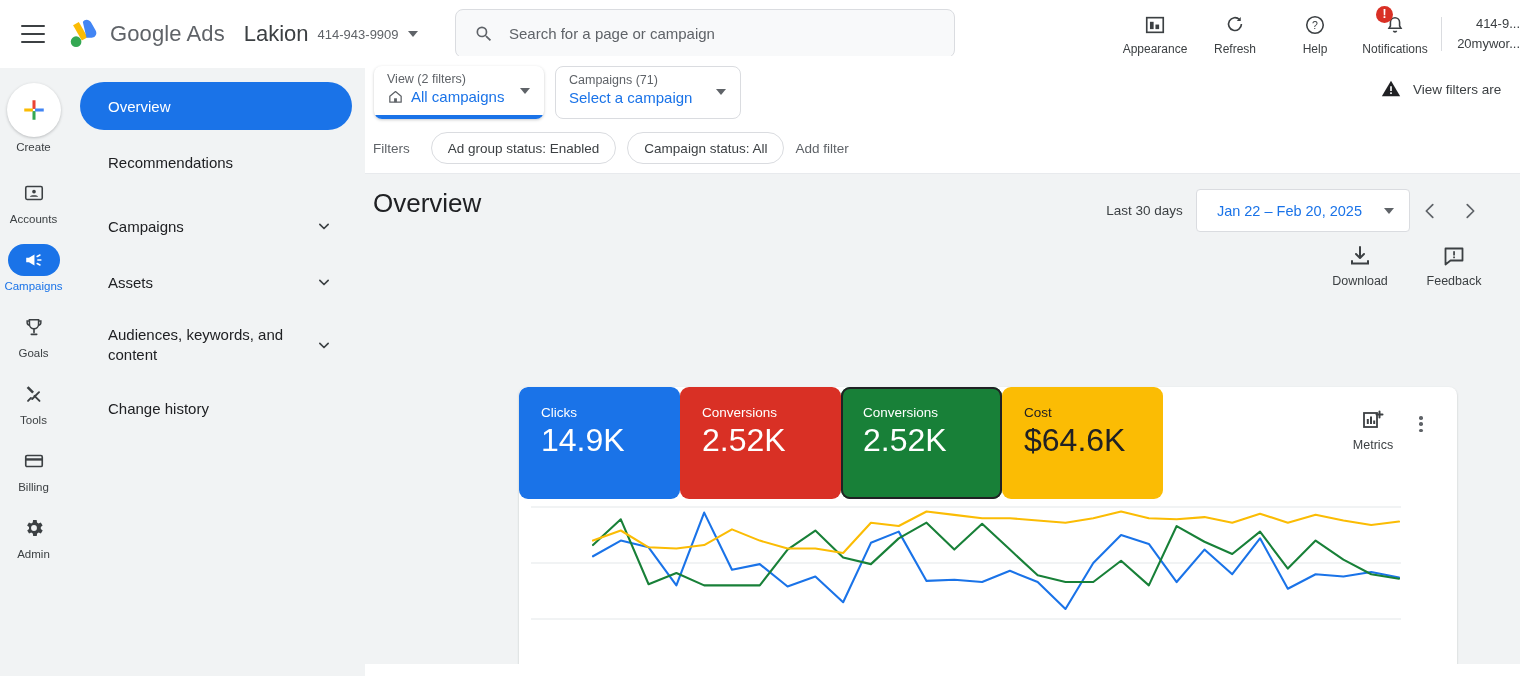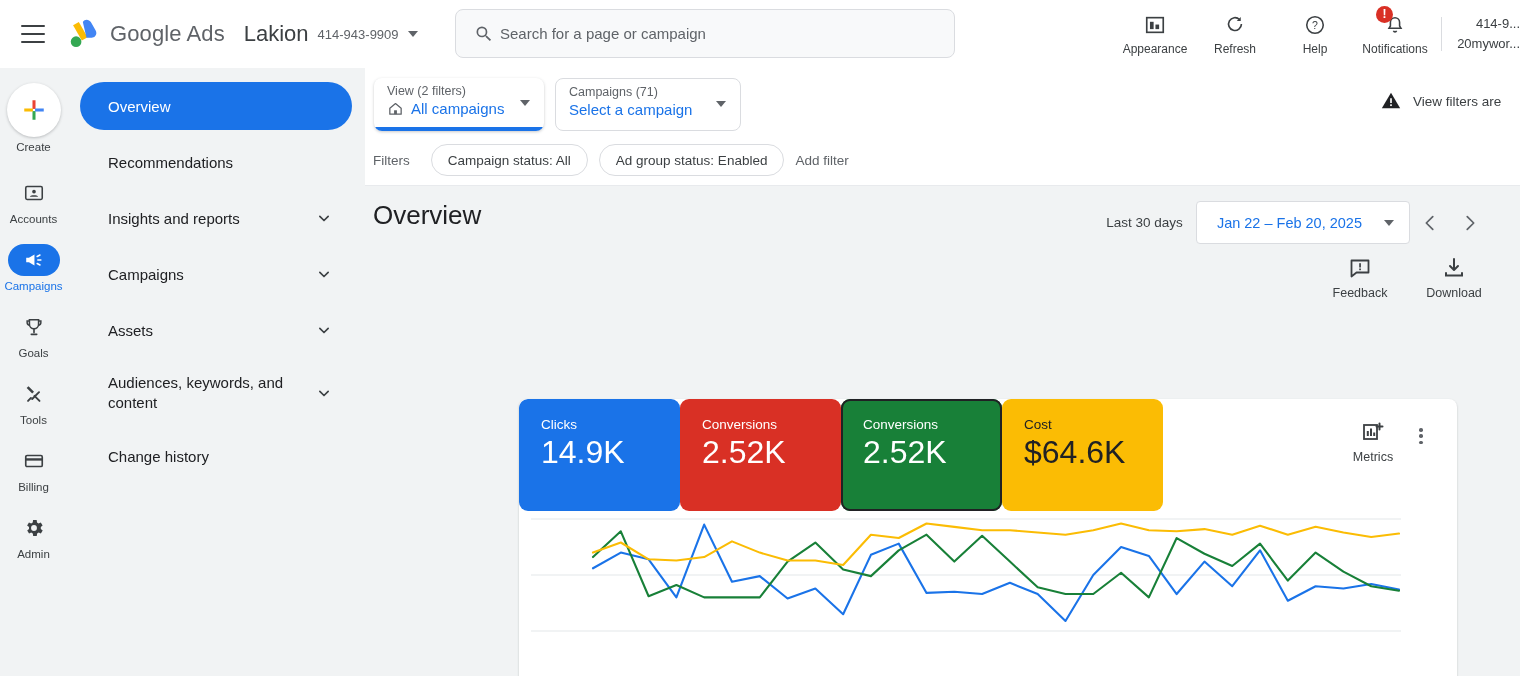--- a/index.html
+++ b/index.html
@@ -36,21 +36,21 @@
     width: 0; height: 0; margin-left: 9px;
     border-left: 5px solid transparent; border-right: 5px solid transparent;
     border-top: 6px solid #5f6368; cursor: pointer;
   }
 
   .searchbox {
     position: absolute; left: 455px; top: 9px; width: 500px; height: 49px;
     border: 1px solid #dadce0; border-radius: 8px; background: #f8f9fa;
     display: flex; align-items: center; padding-left: 18px; cursor: text;
   }
-  .searchbox .placeholder { font-size: 15px; color: #5f6368; margin-left: 6px; }
+  .searchbox .placeholder { font-size: 15px; color: #5f6368; margin-left: 15px; }
 
   .toolbtns { position: absolute; right: 0; top: 0; height: 68px; display: flex; align-items: center; }
   .toolbtn {
     width: 80px; display: flex; flex-direction: column; align-items: center;
     justify-content: center; cursor: pointer; position: relative; gap: 5px;
   }
   .toolbtn .lbl { font-size: 12px; color: #3c4043; white-space: nowrap; }
   .toolbtn .ico { height: 24px; display: flex; align-items: center; justify-content: center; position: relative; }
   .notif-badge {
     position: absolute; top: -7px; right: 13px;
@@ -97,21 +97,21 @@
     padding: 0 18px 0 28px; border-radius: 24px; cursor: pointer;
     font-size: 15px; color: #202124; justify-content: space-between;
   }
   .nav-item.selected { background: #1a73e8; color: #fff; font-weight: normal; }
   .nav-item.tall { height: 62px; }
   .nav-gap { height: 8px; }
   .chev { flex: 0 0 auto; margin-left: 10px; }
 
   
   .main {
-    position: absolute; left: 365px; top: 68px; width: 1155px; height: 608px;
+    position: absolute; left: 365px; top: 56px; width: 1155px; height: 608px;
     background: #5eead4; overflow: hidden;
   }
   .filterzone { position: relative; height: 117px; background: #fff; }
 
   .view-chip {
     position: absolute; left: 9px; top: 10px; width: 170px; height: 53px;
     background: #fff; border-radius: 8px; box-shadow: 0 1px 3px rgba(60,64,67,.28);
     padding: 6px 0 0 13px; cursor: pointer; overflow: hidden;
   }
   .view-chip .top { font-size: 12.5px; color: #5f6368; }
@@ -377,26 +377,20 @@
 
   <div class="nav">
     <div class="nav-item selected">
       <span>Overview</span>
     </div>
     <div class="nav-gap"></div>
     <div class="nav-item">
       <span>Recommendations</span>
     </div>
     <div class="nav-gap"></div>
-    <div class="nav-item">
-      <span>Insights and reports</span>
-      <svg class="chev" width="20" height="20" viewBox="0 0 24 24">
-          <path d="M7 10l5 5 5-5" fill="none" stroke="#3c4043" stroke-width="2" stroke-linecap="round" stroke-linejoin="round"></path>
-        </svg>
-    </div>
     <div class="nav-gap"></div>
     <div class="nav-item">
       <span>Campaigns</span>
       <svg class="chev" width="20" height="20" viewBox="0 0 24 24">
           <path d="M7 10l5 5 5-5" fill="none" stroke="#3c4043" stroke-width="2" stroke-linecap="round" stroke-linejoin="round"></path>
         </svg>
     </div>
     <div class="nav-gap"></div>
     <div class="nav-item">
       <span>Assets</span>
@@ -435,24 +429,24 @@
 
       <div class="camp-chip">
         <div class="top">Campaigns (71)</div>
         <div class="val">Select a campaign</div>
         <span class="chip-caret"></span>
       </div>
 
       <div class="filters-row">
         <span class="filters-label">Filters</span>
         <div class="fchip">
+          <span>Ad group status: Enabled</span>
+        </div>
+        <div class="fchip">
           <span>Campaign status: All</span>
-        </div>
-        <div class="fchip">
-          <span>Ad group status: Enabled</span>
         </div>
         <span class="addfilter">Add filter</span>
       </div>
 
       <div class="warn">
         <svg width="22" height="22" viewBox="0 0 24 24">
           <path d="M12 3 L22 20 H2 Z" fill="#202124"></path>
           <rect x="11.1" y="9" width="1.8" height="5.2" fill="#fff"></rect>
           <rect x="11.1" y="15.6" width="1.8" height="1.9" fill="#fff"></rect>
         </svg>
@@ -482,32 +476,32 @@
                 <path d="M9 5l7 7-7 7" fill="none" stroke="#5f6368" stroke-width="1.9" stroke-linecap="round" stroke-linejoin="round"></path>
               </svg>
           </div>
         </div>
       </div>
 
       <div class="actionbar">
         <div class="actionbtns">
           <div class="abtn">
             <svg width="24" height="24" viewBox="0 0 24 24">
+              <path d="M12 3v10M8 10l4 4 4-4" fill="none" stroke="#3c4043" stroke-width="2" stroke-linecap="round" stroke-linejoin="round"></path>
+              <path d="M4 17v2.5h16V17" fill="none" stroke="#3c4043" stroke-width="2" stroke-linecap="round"></path>
+            </svg>
+            <span class="lbl">Download</span>
+          </div>
+          <div class="abtn">
+            <svg width="24" height="24" viewBox="0 0 24 24">
               <path d="M3.5 4.5h17v12h-12l-5 4z" fill="none" stroke="#3c4043" stroke-width="1.8" stroke-linejoin="round"></path>
               <rect x="11.2" y="7.2" width="1.7" height="4.3" fill="#3c4043"></rect>
               <rect x="11.2" y="12.5" width="1.7" height="1.7" fill="#3c4043"></rect>
             </svg>
             <span class="lbl">Feedback</span>
-          </div>
-          <div class="abtn">
-            <svg width="24" height="24" viewBox="0 0 24 24">
-              <path d="M12 3v10M8 10l4 4 4-4" fill="none" stroke="#3c4043" stroke-width="2" stroke-linecap="round" stroke-linejoin="round"></path>
-              <path d="M4 17v2.5h16V17" fill="none" stroke="#3c4043" stroke-width="2" stroke-linecap="round"></path>
-            </svg>
-            <span class="lbl">Download</span>
           </div>
         </div>
       </div>
 
       <div class="card">
         <div class="scorecards">
           <div class="sc" id="sc0" style="background: rgb(26, 115, 232); color: rgb(255, 255, 255);">
             <div class="k">Clicks</div>
             <div class="v">14.9K</div>
           </div>

